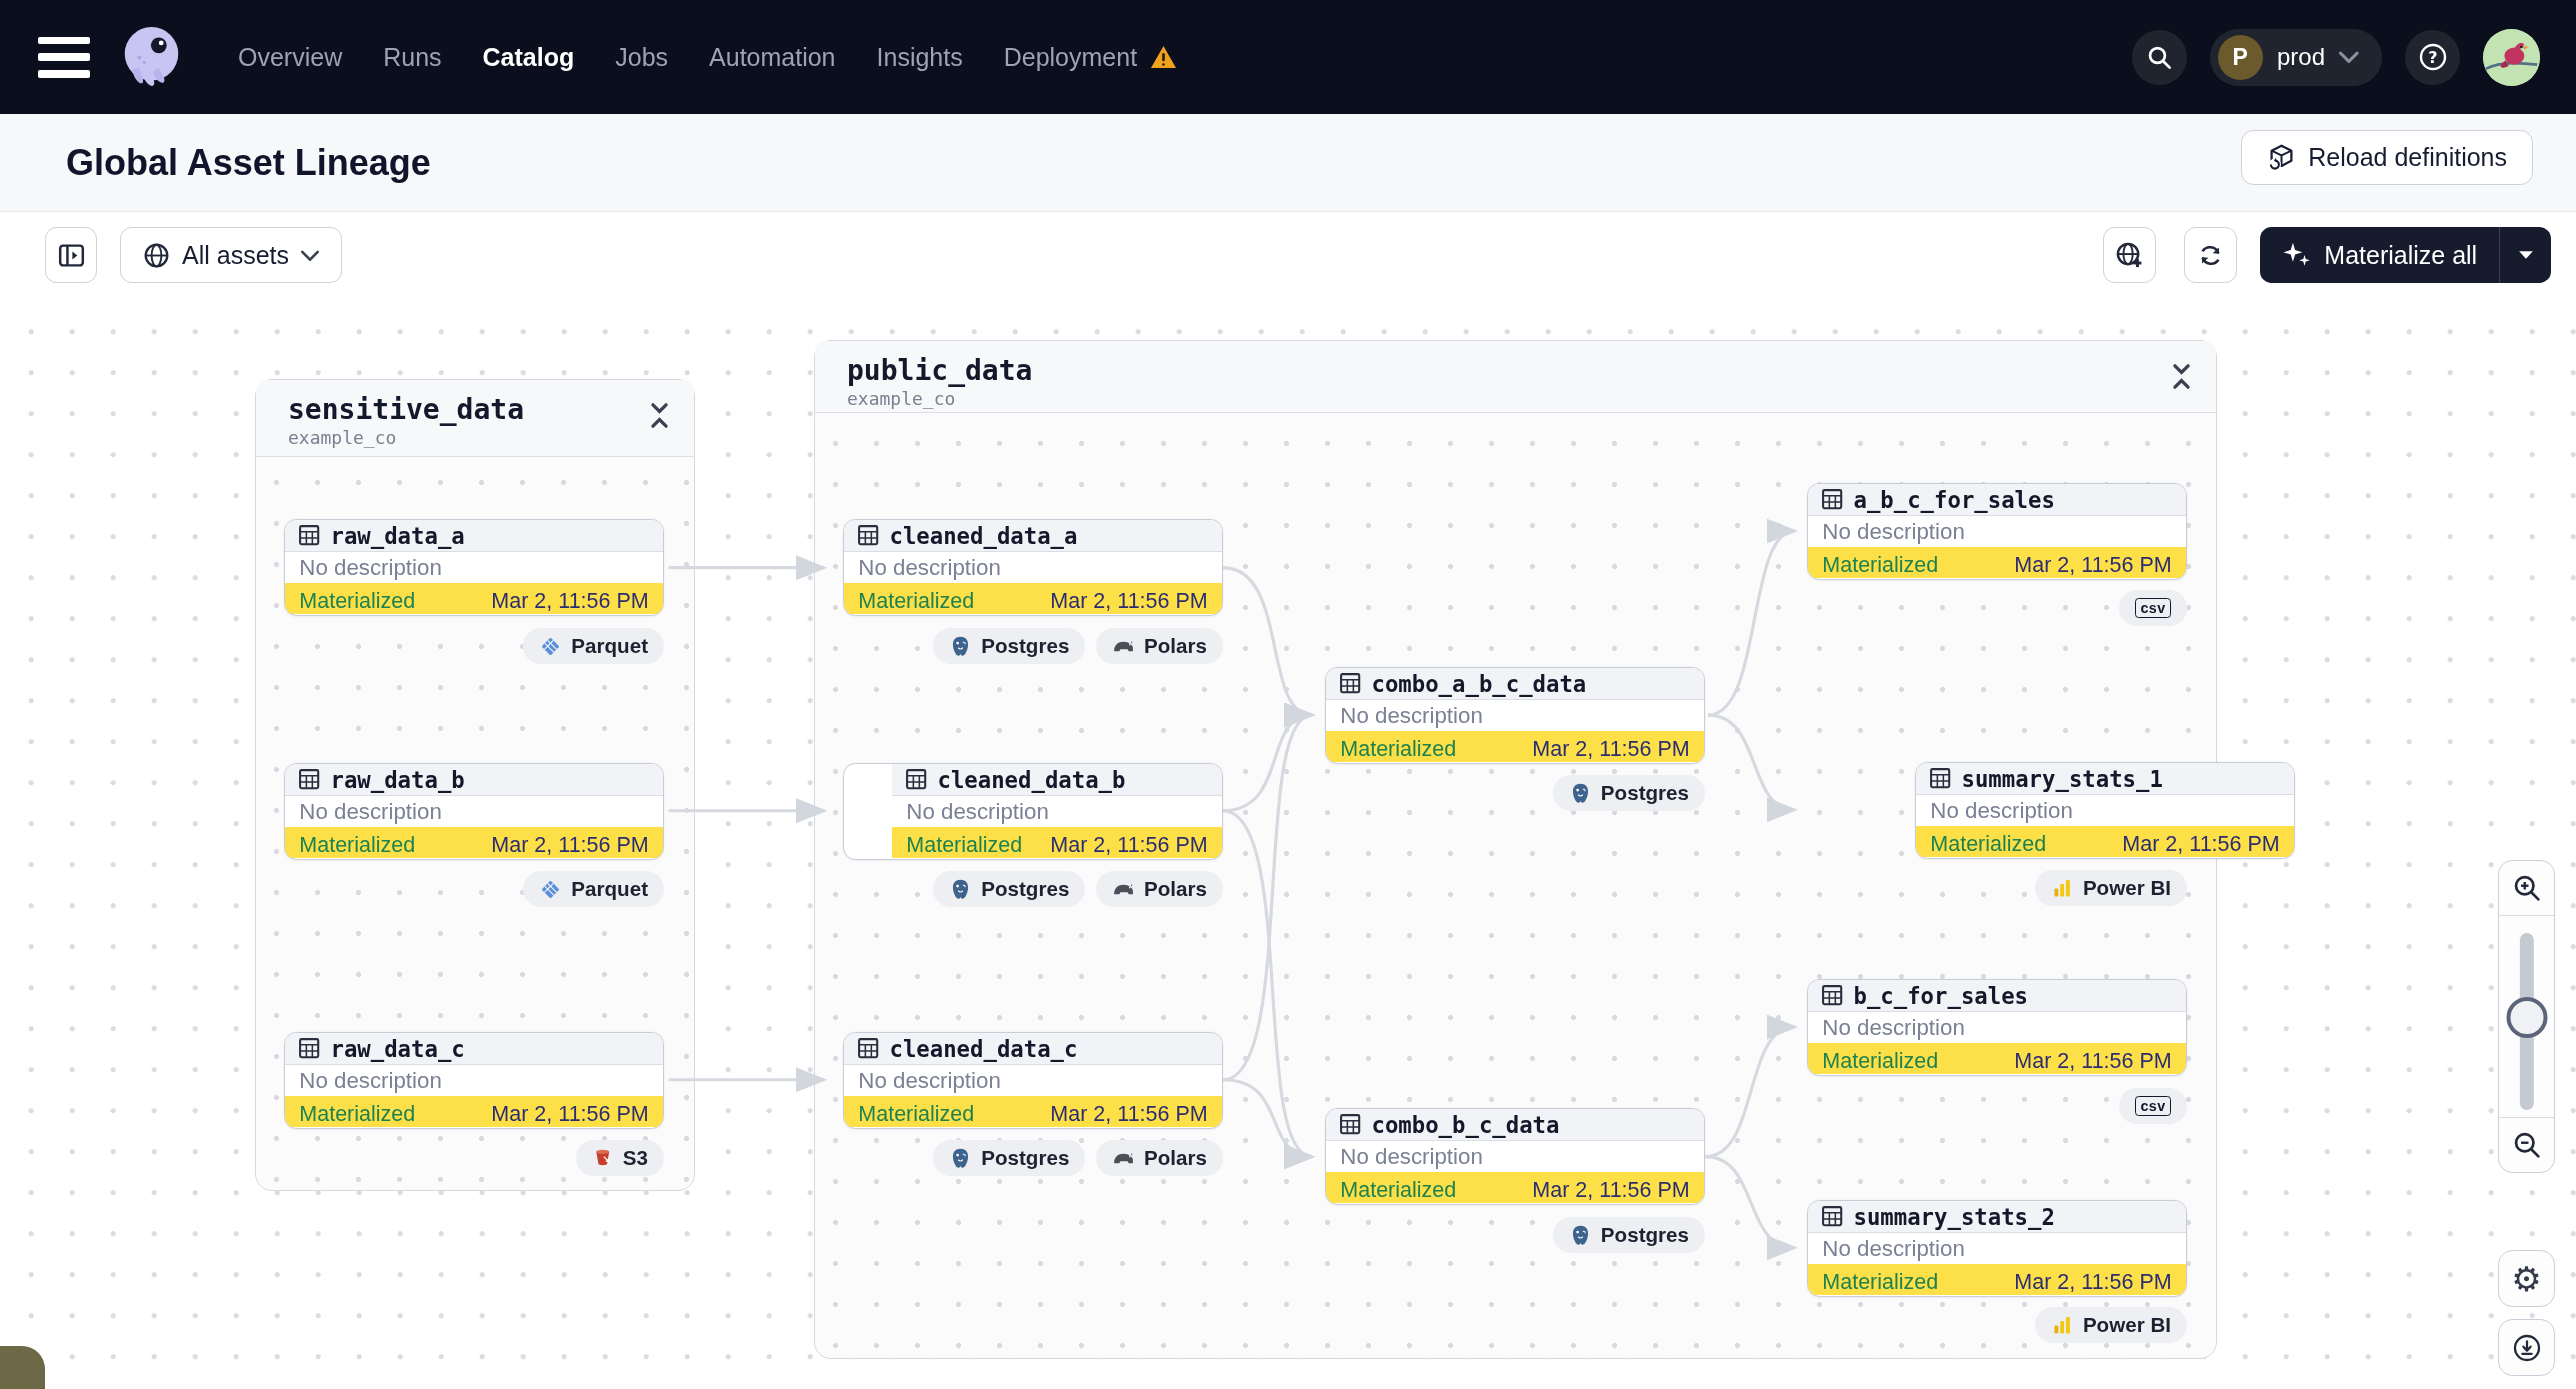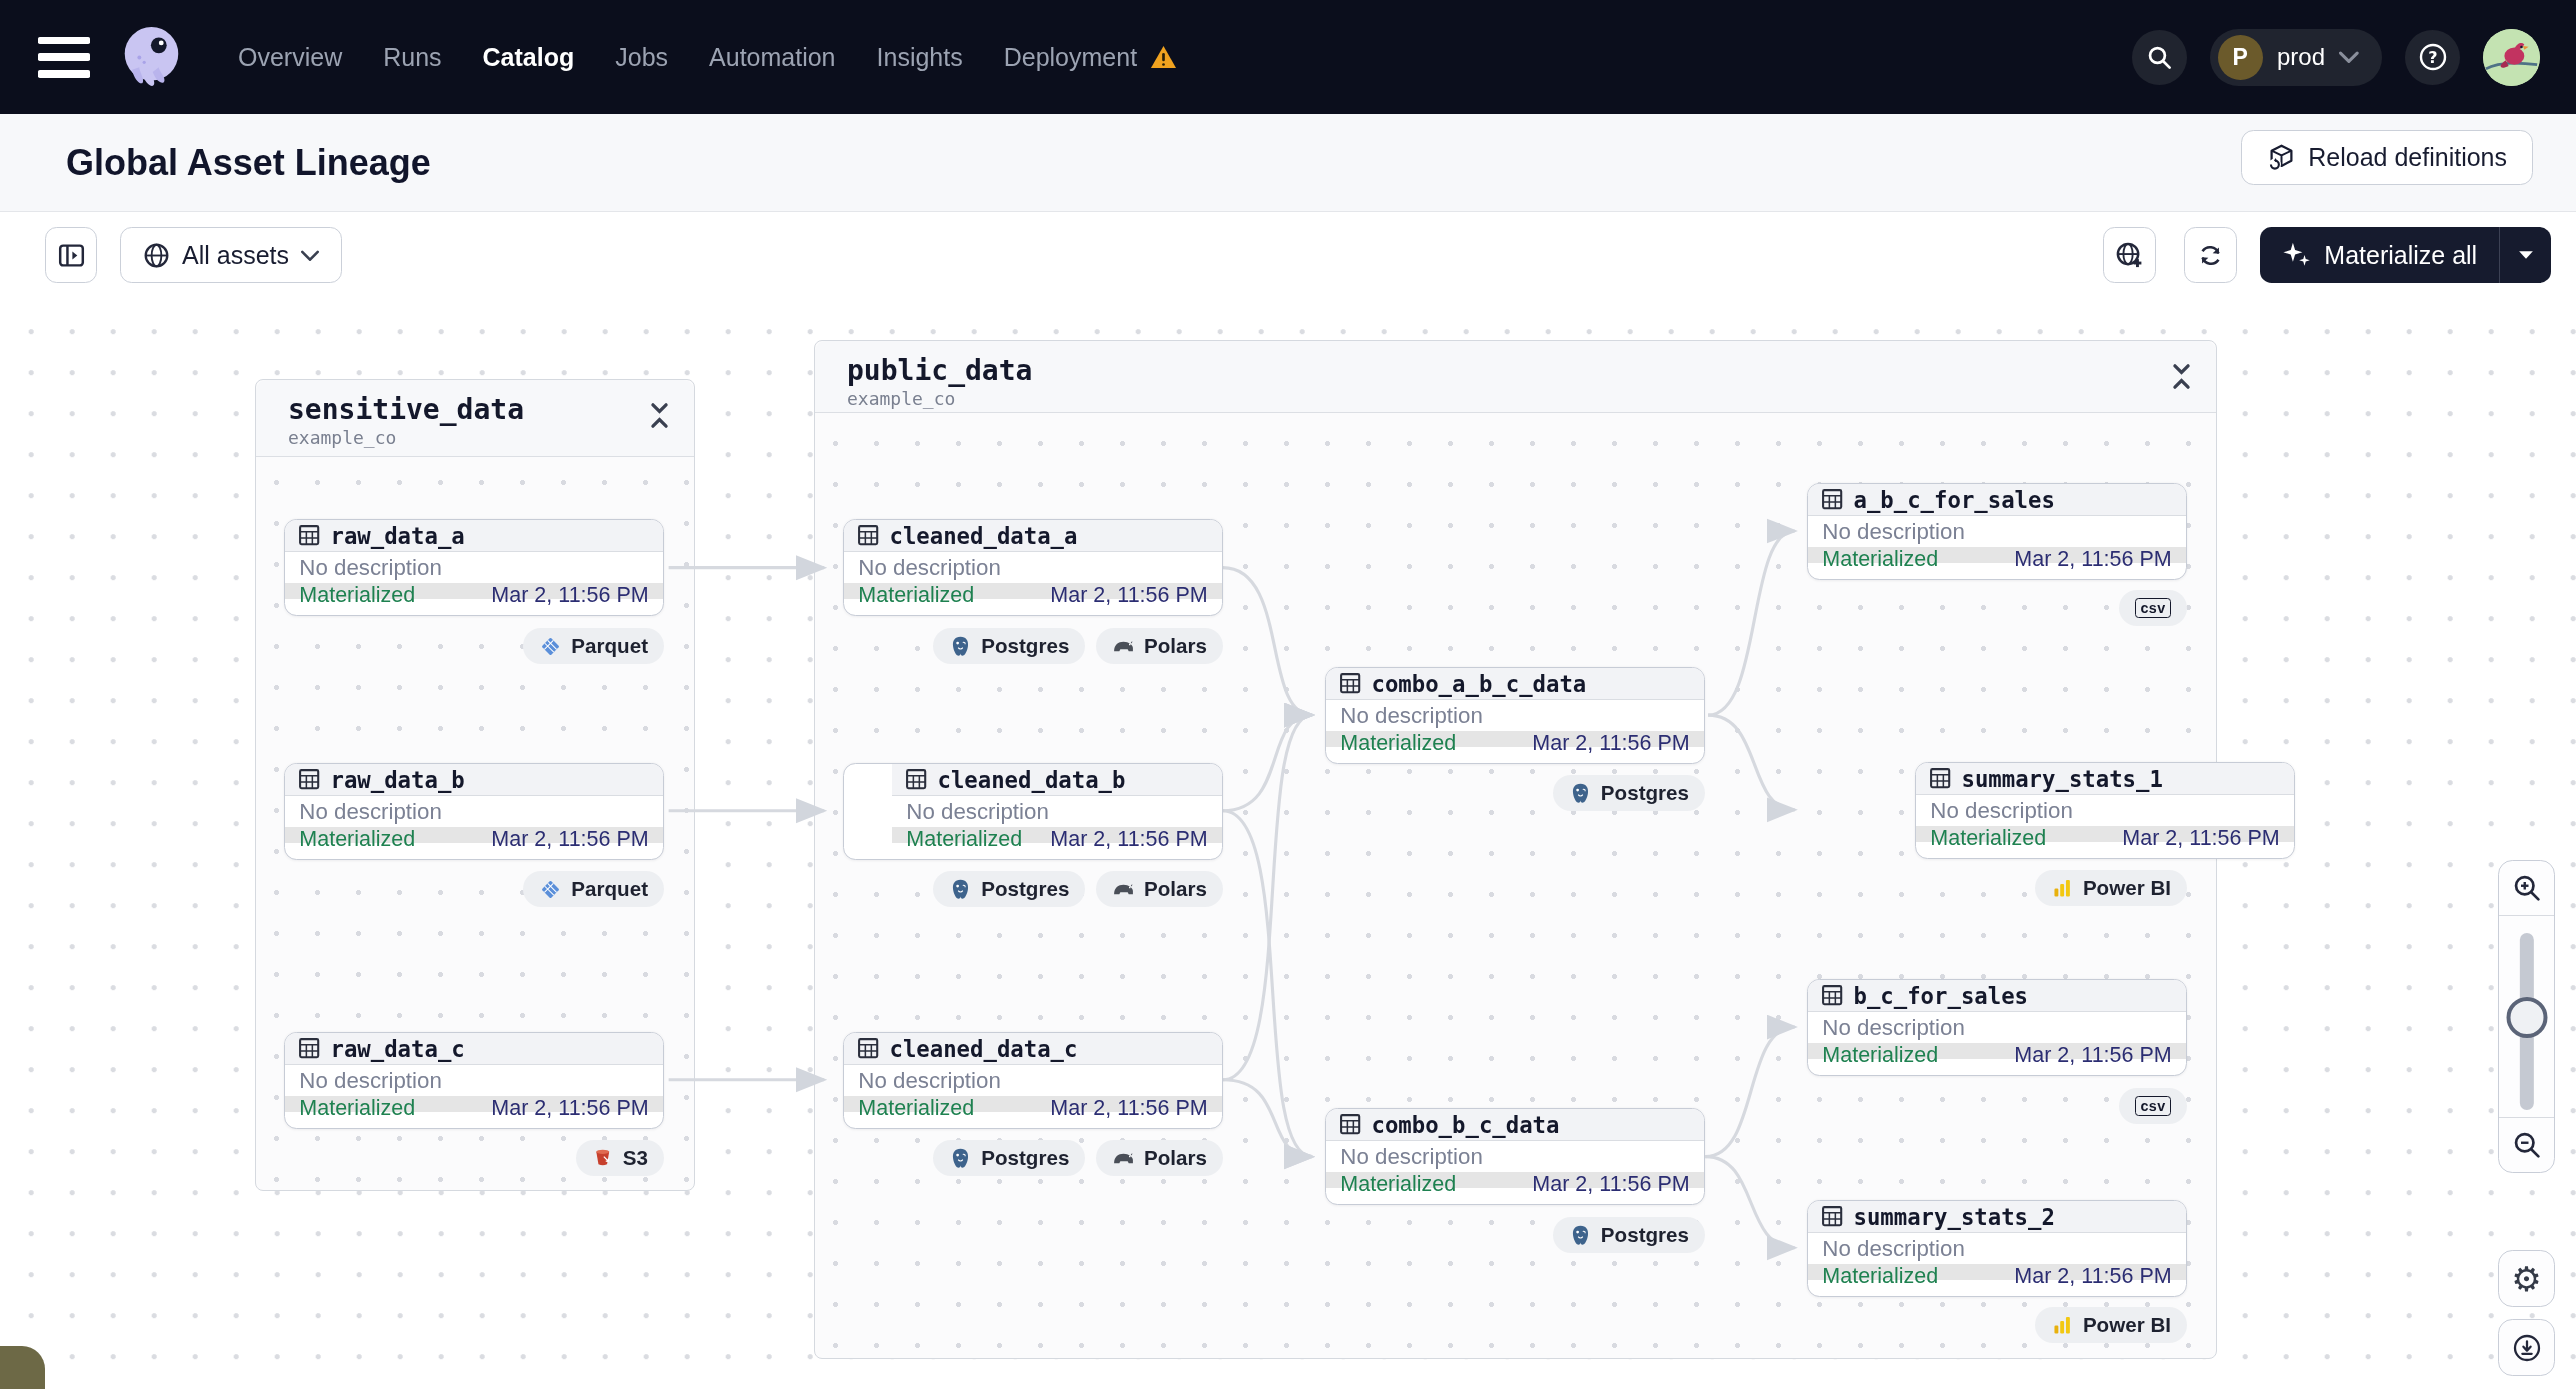--- a/index.html
+++ b/index.html
@@ -37,34 +37,34 @@
   .search-prefix { color:#8A90A2; }
   .search-value { color:#4442B8; }
   .clear-x { margin-left:auto; font-size:29px; color:#3A4050; cursor:pointer; line-height:1; }
   .mat-btn { position:absolute; left:2260px; top:14.3px; width:291px; height:56px; background:#161B2E; border-radius:11.6px; display:flex; align-items:center; color:#FFFFFF; cursor:pointer; }
   .mat-main { flex:1; display:flex; align-items:center; justify-content:center; gap:12.5px; font-size:25px; font-weight:500; }
   .mat-caret { width:52px; height:100%; border-left:0.9px solid #3C4154; display:flex; align-items:center; justify-content:center; cursor:pointer; }
 
   
   .canvas { position:absolute; left:0; top:304px; width:2576px; height:1085px; background:#FFFFFF;
     background-image:radial-gradient(circle,#DADCE1 2.7px,transparent 2.7px); background-size:41px 41px; background-position:10.7px 7.2px; }
-  .group { position:absolute; border:1.8px solid #D5D9DF; border-radius:8px; background:#FBFBFC;
+  .group { position:absolute; border:1.8px solid #D5D9DF; border-radius:17px; background:#FBFBFC;
     background-image:radial-gradient(circle,#D8DAE0 2.7px,transparent 2.7px); background-size:41px 41px; z-index:1;padding-left:28px; }
   .group-h { position:absolute; left:0; top:0; right:0; background:#F7F8FA; border-bottom:1.8px solid #DCDFE4; border-radius:10.7px 10.7px 0 0; padding:12.5px 0 0 32px; }
   .group-title { font-size:28px; font-weight:700; color:#14182B; }
   .group-sub { font-size:18px; color:#7A8090; margin-top:1.8px; }
   .collapse-ic { position:absolute; right:23px; top:21.5px; cursor:pointer; }
 
   svg.edges { position:absolute; left:0; top:0; z-index:5; pointer-events:none; }
 
   .node { position:absolute; width:380px; height:97px; background:#FFFFFF; border:1.8px solid #C7CCD6; border-radius:12.5px; overflow:hidden; z-index:10; cursor:pointer; box-shadow:0 0.9px 2.7px rgba(20,24,40,0.06); }
   .node-h { height:32px; background:#F2F3F6; border-bottom:0.9px solid #DADDE2; display:flex; align-items:center; gap:10.7px; padding:0 12.5px; }
   .node-name { font-size:22.3px; font-weight:700; color:#14182B; }
   .node-d { height:31px; display:flex; align-items:center; padding:0 14.3px; font-size:22.3px; color:#7B8194; }
-  .node-s { height:16px; background:#e5e5e5; display:flex; align-items:flex-start; justify-content:space-between; padding:0 14.3px; }
+  .node-s { height:31px; background:#fde047; display:flex; align-items:flex-end; justify-content:space-between; padding:0 14.3px; }
   .node-status { font-size:21.5px; color:#1E8150; }
   .node-ts { font-size:21.5px; color:#2B2D72; }
 
   .tagrow { position:absolute; width:380px; display:flex; justify-content:flex-end; gap:10.7px; z-index:10; }
   .tag { height:36px; background:#EDEFF2; border-radius:18px; display:flex; align-items:center; gap:9px; padding:0 16px; font-size:20.6px; font-weight:700; color:#1E2230; cursor:pointer; }
   .csv-box { font-size:14.3px; font-weight:700; color:#14182B; border:1.8px solid #14182B; border-radius:3.6px; padding:0px 4.5px; line-height:1.3; letter-spacing:0.4px; }
 
   
   .zoom-stack { position:absolute; left:2498px; top:860px; width:57px; height:313px; background:#FDFDFE; border:1.8px solid #C9CED8; border-radius:14.3px; z-index:30; }
   .zoom-btn { position:absolute; left:0; width:100%; height:55px; display:flex; align-items:center; justify-content:center; cursor:pointer; }

